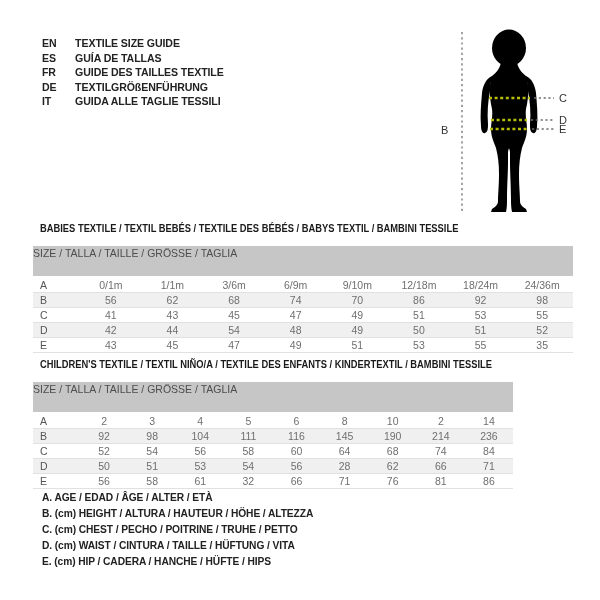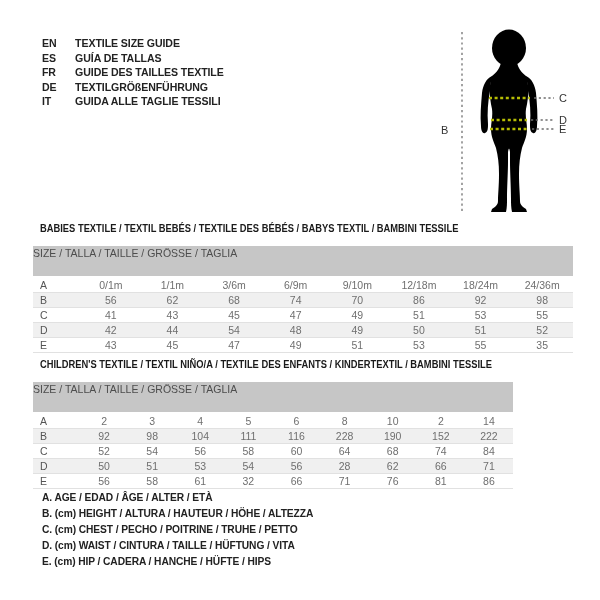--- a/index.html
+++ b/index.html
@@ -190,24 +190,24 @@
           <td>2</td>
           <td>14</td>
         </tr>
         <tr>
           <td class="rowlabel">B</td>
           <td>92</td>
           <td>98</td>
           <td>104</td>
           <td>111</td>
           <td>116</td>
-          <td>228</td>
+          <td>145</td>
           <td>190</td>
-          <td>152</td>
-          <td>222</td>
+          <td>214</td>
+          <td>236</td>
         </tr>
         <tr>
           <td class="rowlabel">C</td>
           <td>52</td>
           <td>54</td>
           <td>56</td>
           <td>58</td>
           <td>60</td>
           <td>64</td>
           <td>68</td>

